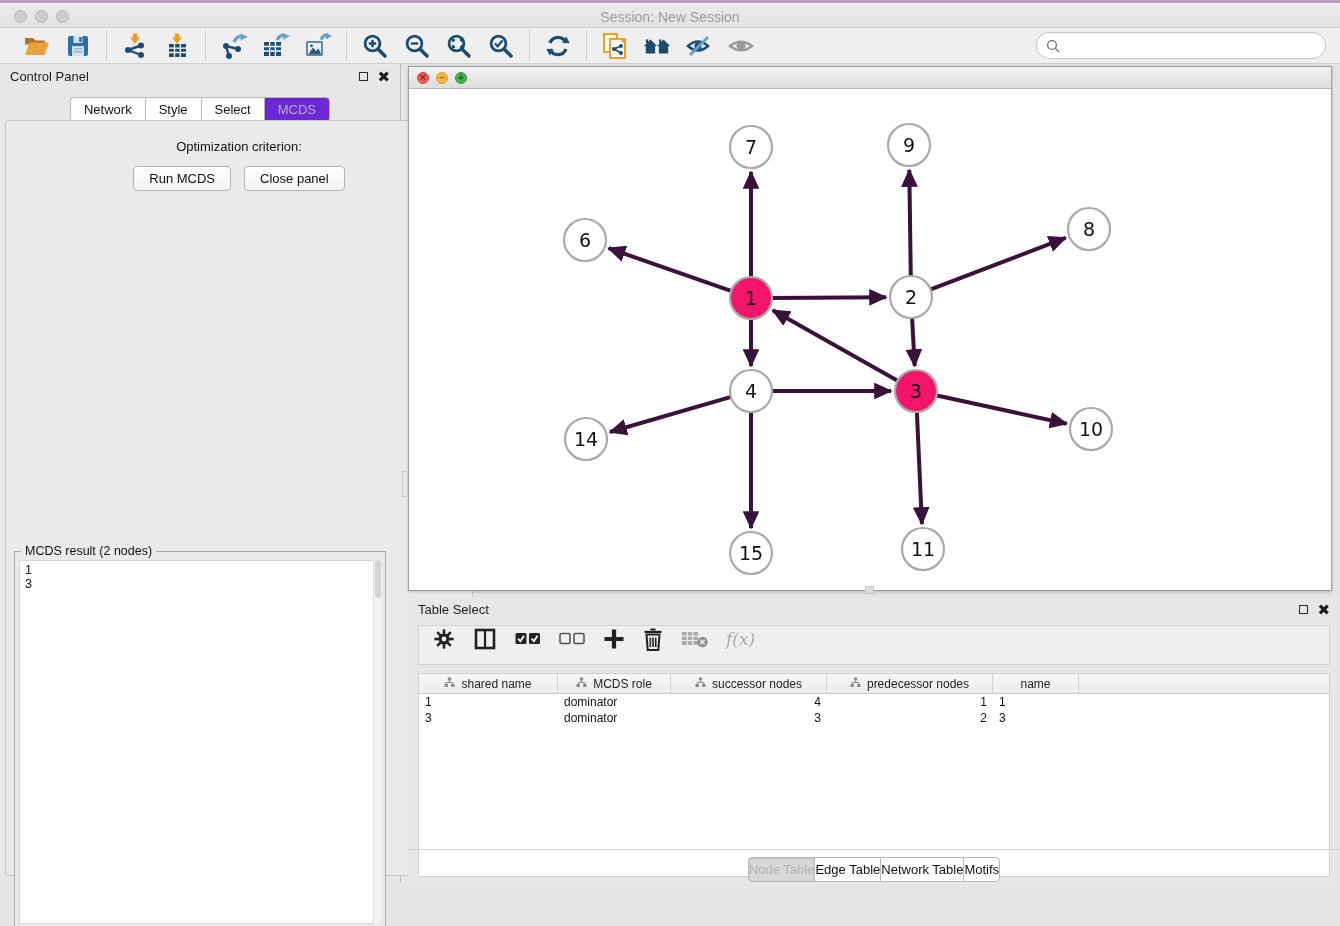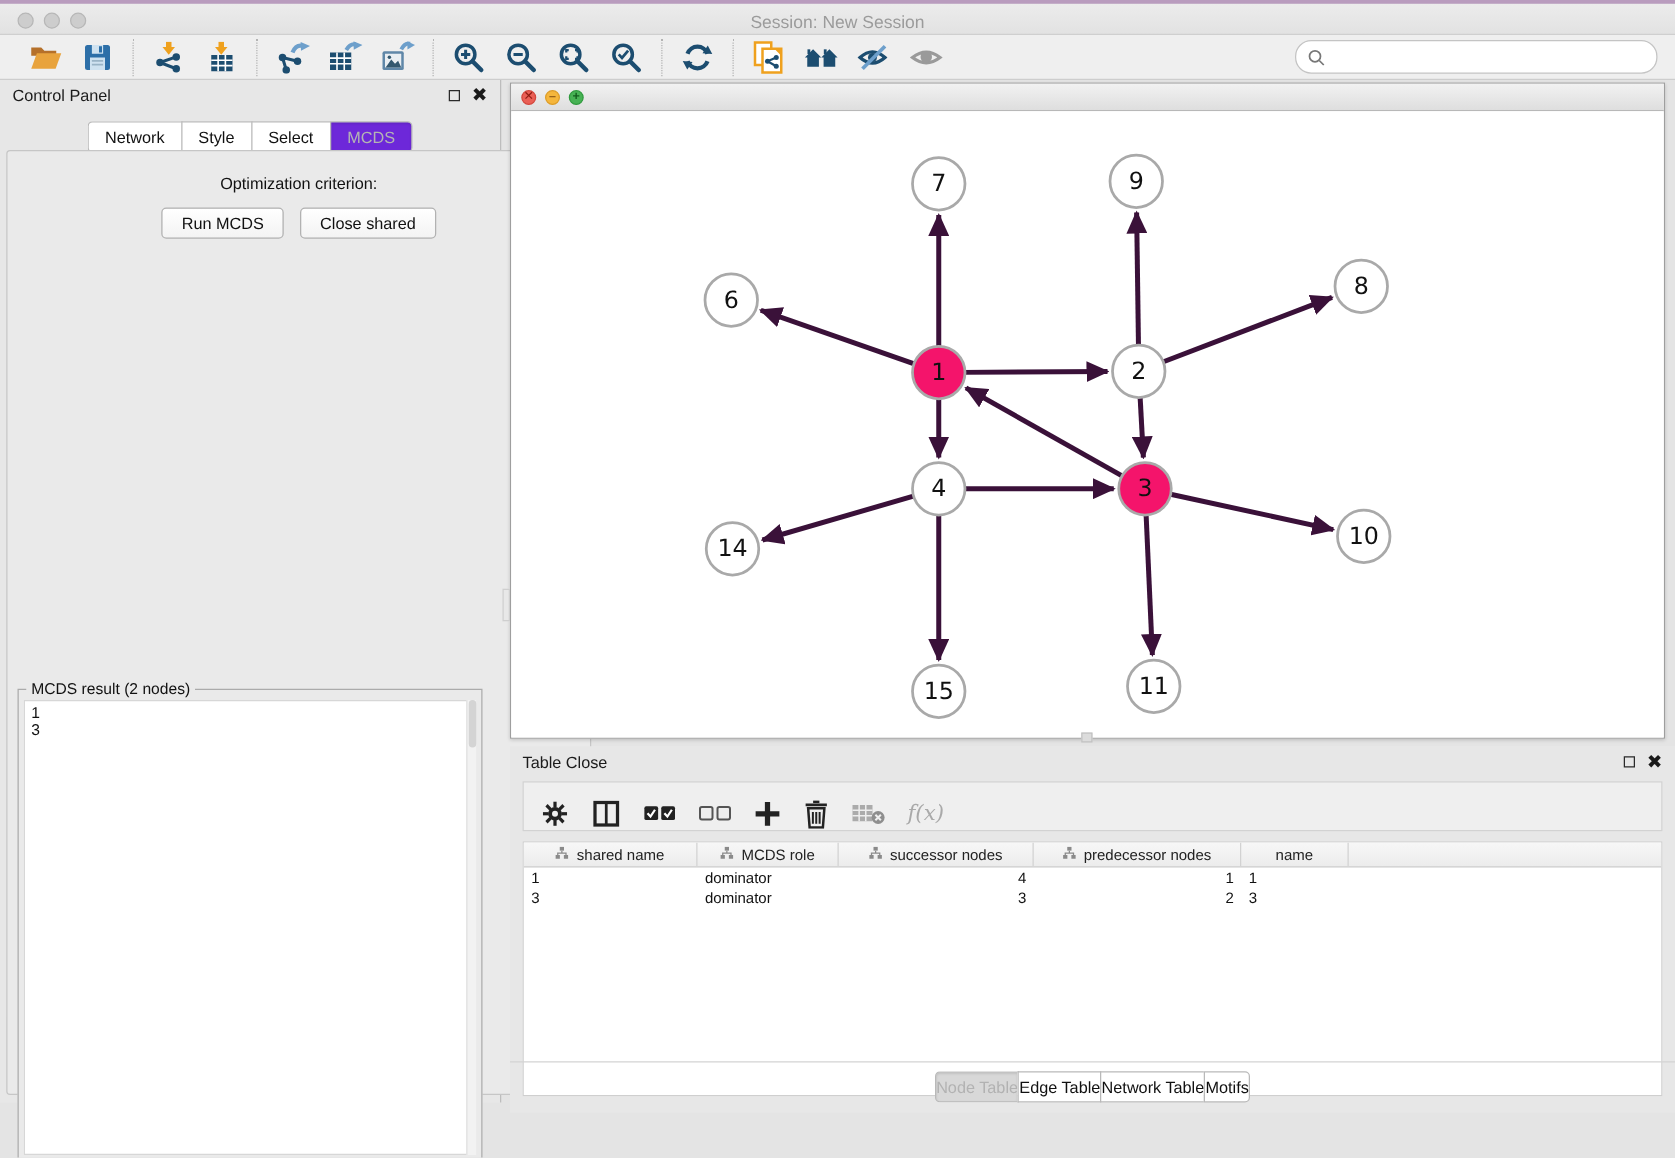--- a/index.html
+++ b/index.html
@@ -77,21 +77,21 @@
   .ntl.green { background:#47b254; border:1px solid #2f9a3d; color:#135e1e; }
   .net-title { position:absolute; width:100%; text-align:center; font-size:13px; color:#222; }
   .net-canvas { position:relative; width:100%; height:501px; background:#fff; }
   .net-grip-left { position:absolute; left:-7px; top:404px; width:6px; height:26px; background:#e8e8e8;
     border:1px solid #cfcfcf; }
   .net-grip-bottom { position:absolute; left:456px; bottom:-4px; width:9px; height:8px; background:#dcdcdc; border:1px solid #c2c2c2; }
 
   
   .table-panel { position:absolute; left:408px; top:597px; width:932px; height:293px; background:#e7e7e7; }
   .tp-toolbar { position:absolute; left:10px; top:28px; width:912px; height:40px; background:#efefef;
-    border:1px solid #d2d2d2; display:flex; align-items:flex-end; gap:18px; padding:0 14px; }
+    border:1px solid #d2d2d2; display:flex; align-items:flex-start; gap:18px; padding:0 14px; }
   .tp-icon { display:flex; align-items:center; justify-content:center; cursor:pointer; height:26px; }
   .tp-icon.disabled { cursor:default; }
   .fx-label { font-family:"DejaVu Serif",serif; font-style:italic; font-size:17px; color:#a9a9a9; }
   .tp-table { position:absolute; left:10px; top:76px; width:912px; height:204px; background:#fff;
     border:1px solid #cfcfcf; overflow:hidden; }
   .tp-head { display:flex; height:20px; background:linear-gradient(#f7f7f7,#ececec); border-bottom:1px solid #c9c9c9; }
   .tp-th { display:flex; align-items:center; justify-content:center; gap:6px; font-size:12px; color:#222;
     border-right:1px solid #d2d2d2; height:100%; cursor:pointer; }
   .tp-row { display:flex; height:16px; font-size:12px; color:#111; }
   .tp-td { padding:1px 6px; overflow:hidden; white-space:nowrap; }
@@ -292,21 +292,21 @@
     <div class="cp-tabs" id="cp-tabs">
         <div class="cp-tab">Network</div>
         <div class="cp-tab">Style</div>
         <div class="cp-tab">Select</div>
         <div class="cp-tab selected">MCDS</div>
       </div>
     <div class="cp-body">
       <div class="opt-label">Optimization criterion:</div>
       <div class="cp-buttons">
         <button class="btn">Run MCDS</button>
-        <button class="btn">Close shared</button>
+        <button class="btn">Close panel</button>
       </div>
       <div class="mcds-fieldset">
         <span class="mcds-legend">MCDS result (2 nodes)</span>
         <div class="mcds-text" id="mcds-text">1
 3</div>
         <div class="mcds-scroll">
             <span class="thumb"></span>
           </div>
       </div>
     </div>
@@ -389,21 +389,21 @@
             <circle cx="514" cy="460" r="21" fill="#ffffff" stroke="#a9a9a9" stroke-width="2.2"></circle>
             <text x="514" y="460" text-anchor="middle" dominant-baseline="central" font-family="DejaVu Sans, sans-serif" font-size="19" fill="#111111">11</text>
           </g>
         </svg>
     </div>
     <div class="net-grip-bottom"></div>
   </div>
 
   <div class="table-panel">
     <div class="panel-header">
-      <span>Table Close</span>
+      <span>Table Select</span>
       <span class="panel-ctrls">
         <span class="float-btn"></span>
         <span class="close-btn">✖</span>
       </span>
     </div>
     <div class="tp-toolbar" id="tp-toolbar">
         <div class="tp-icon">
           <svg width="22" height="22" viewBox="0 0 24 24">
             <g fill="#222">
               <circle cx="12" cy="12" r="6"></circle>

